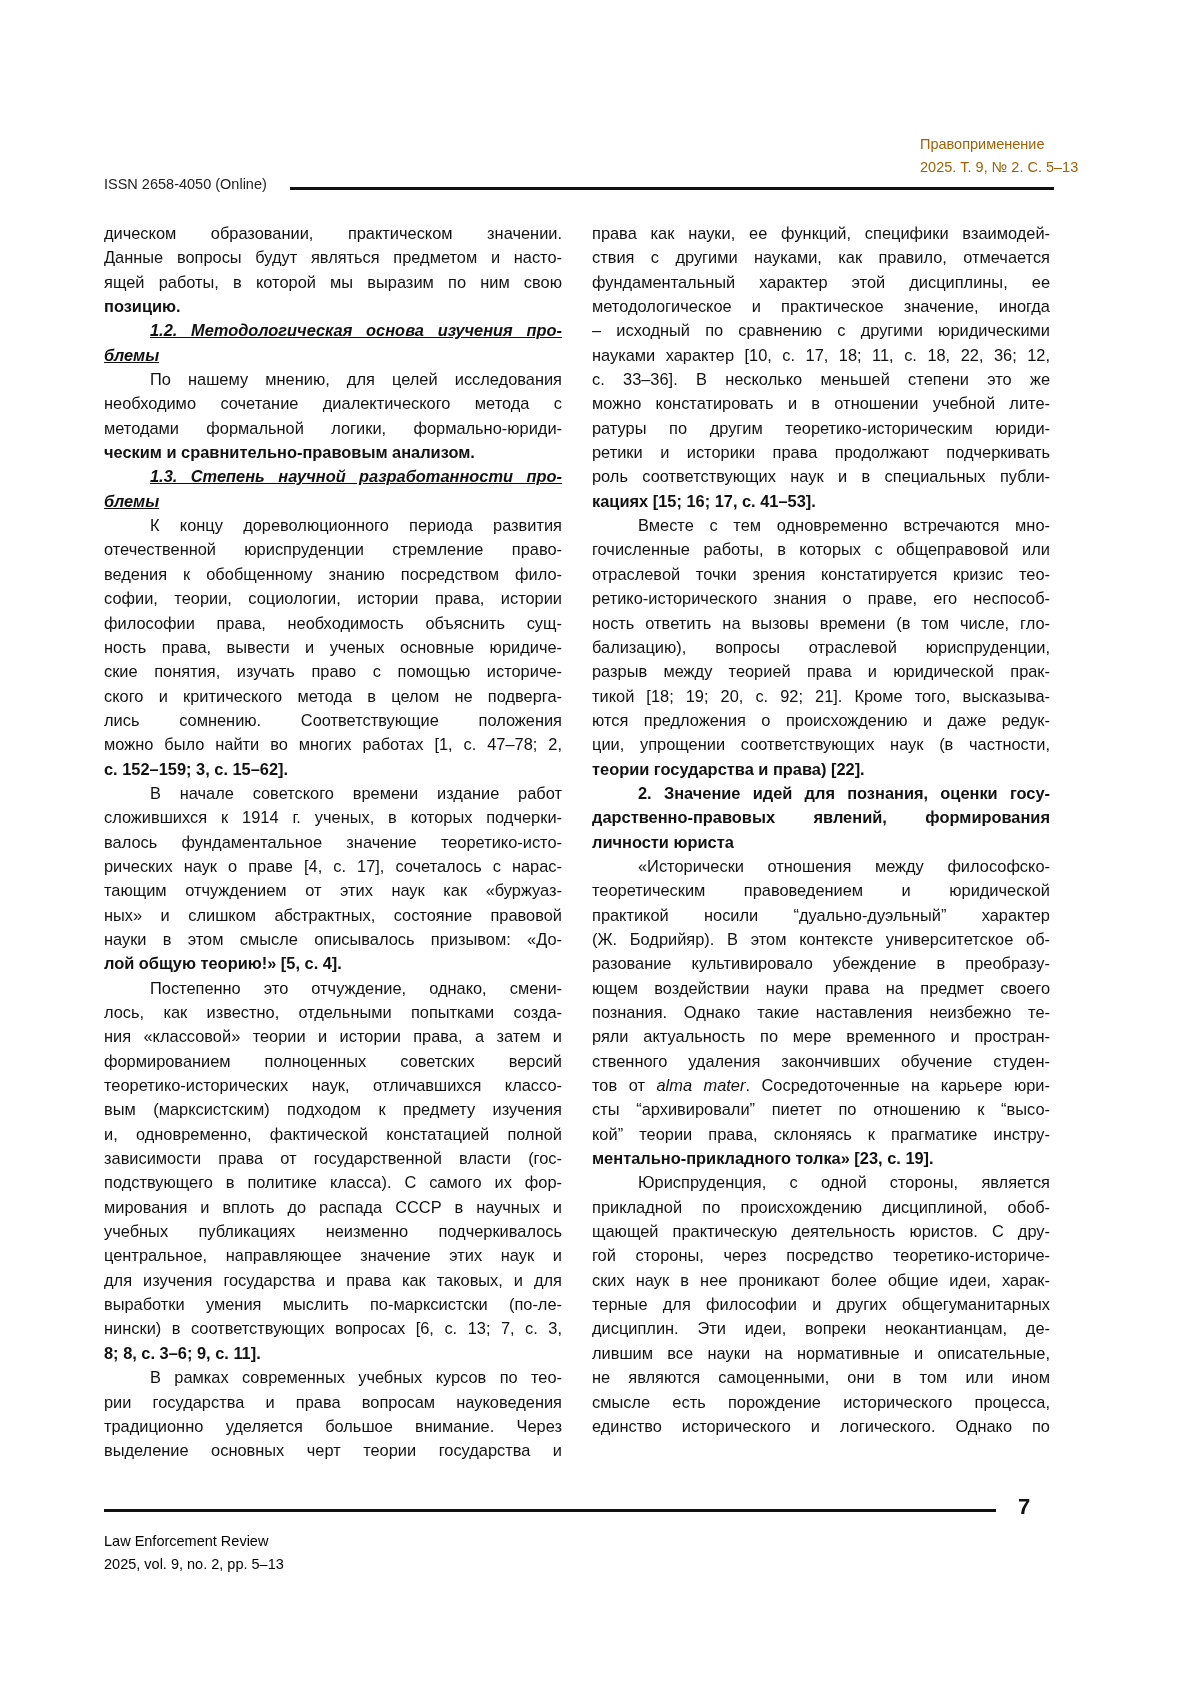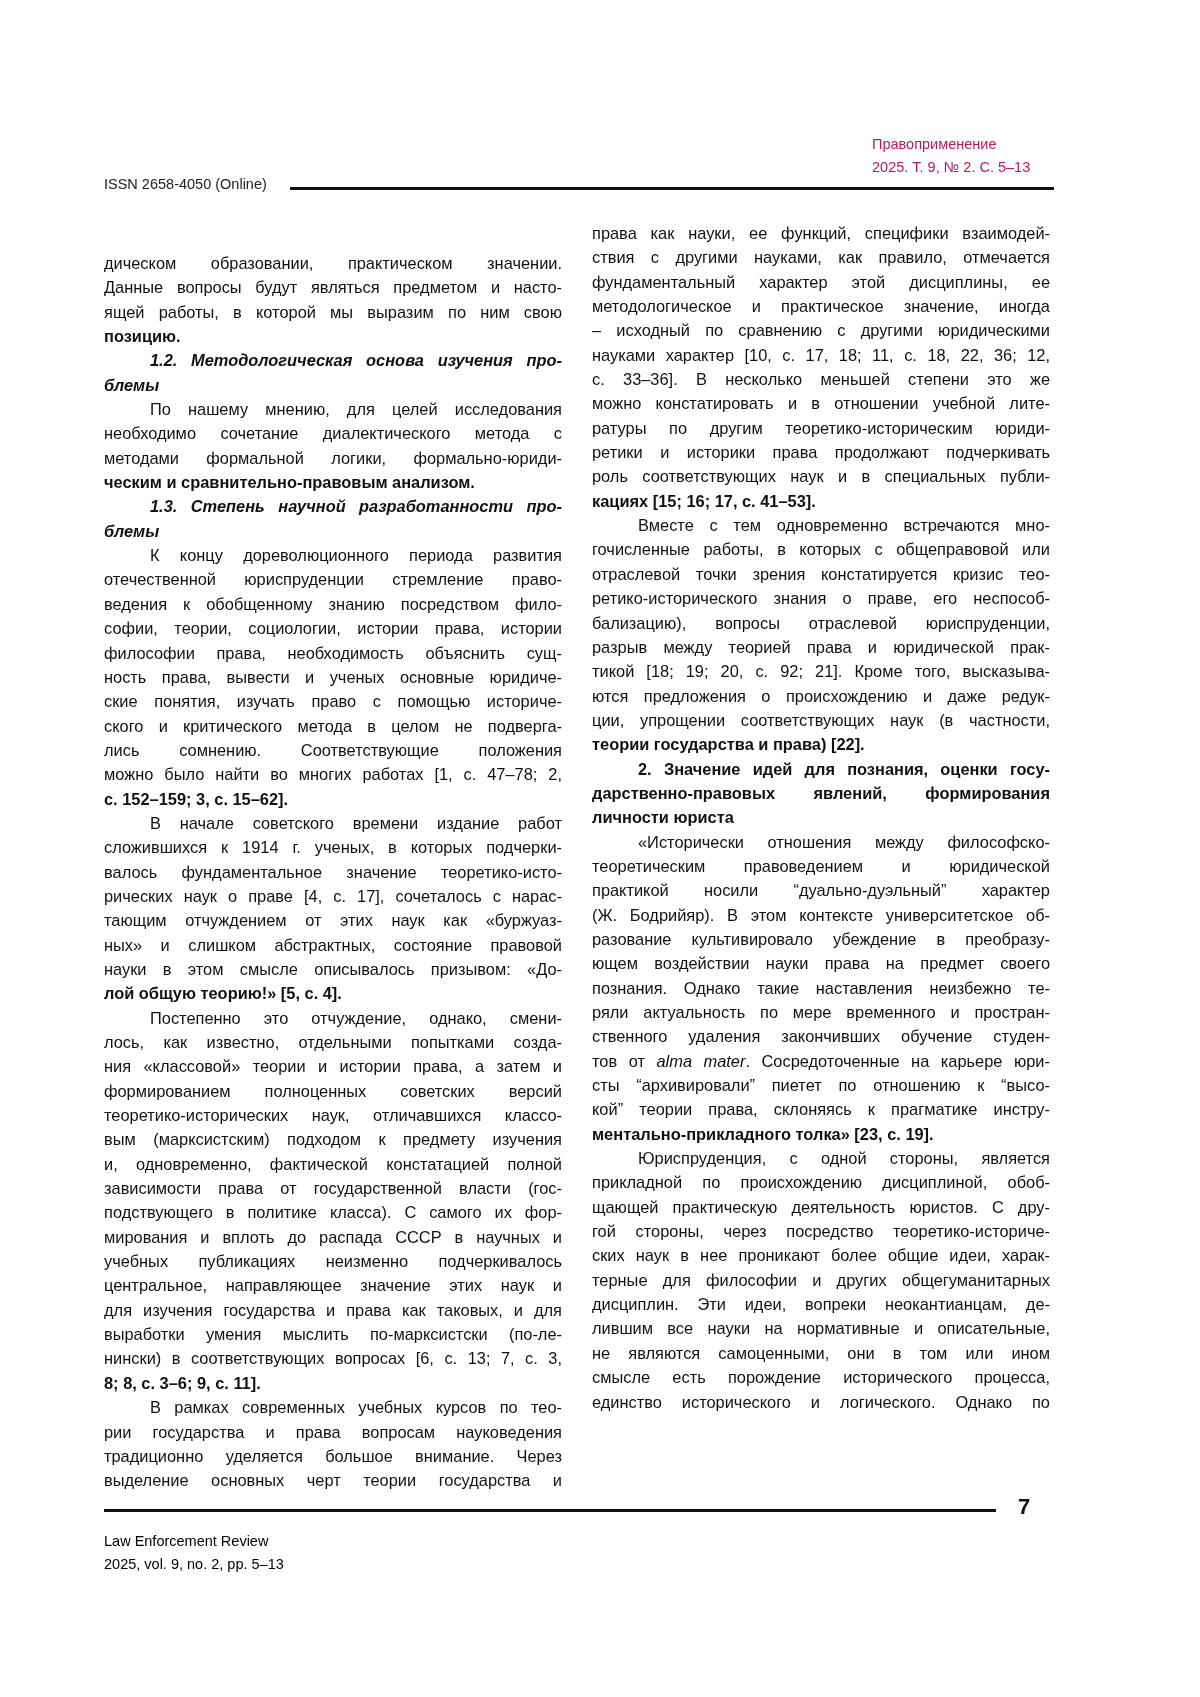--- a/index.html
+++ b/index.html
@@ -1,27 +1,27 @@
 <!DOCTYPE html>
 <html><head>
 <meta charset="utf-8">
 <style>
   html, body { margin: 0; padding: 0; background: #ffffff; }
   body { width: 1200px; height: 1697px; position: relative; overflow: hidden;
          font-family: "Liberation Sans", "DejaVu Sans", sans-serif; color: #111; }
-  .hdr-right { position: absolute; left: 872px; top: 133px; font-size: 14.5px; line-height: 23px; color: #be185d; }
+  .hdr-right { position: absolute; left: 920px; top: 133px; font-size: 14.5px; line-height: 23px; color: #a16207; }
   .hdr-left { position: absolute; left: 104px; top: 176px; font-size: 14.5px; color: #222; }
   .hdr-rule { position: absolute; left: 290px; top: 187px; width: 764px; height: 3px; background: #111; }
   .col { position: absolute; top: 221px; width: 458px; font-size: 16.4px; line-height: 24.35px; }
-  .col.left { left: 104px; margin-top: 30px; }
+  .col.left { left: 104px; }
   .col.right { left: 592px; }
   .ln { display: block; white-space: nowrap; text-align: justify; text-align-last: justify; height: 24.35px; overflow: visible; }
   .ln.last { text-align-last: left; font-weight: bold; }
   .ln.ind { text-indent: 46px; }
-  .ln.h-it { font-weight: bold; font-style: italic; }
+  .ln.h-it { font-weight: bold; font-style: italic; text-decoration: underline; }
   .ln.h-b { font-weight: bold; }
   .ln em { font-style: italic; }
   .ftr-rule { position: absolute; left: 104px; top: 1509px; width: 892px; height: 3px; background: #111; }
   .page-num { position: absolute; left: 1018px; top: 1494px; font-size: 22px; font-weight: bold; color: #111; }
   .ftr-text { position: absolute; left: 104px; top: 1530px; font-size: 14.5px; line-height: 23px; color: #000000; }
 </style>
 </head>
 <body>
 
 <div class="hdr-right">
@@ -94,20 +94,21 @@
     <span class="ln">с. 33–36]. В несколько меньшей степени это же</span>
     <span class="ln">можно констатировать и в отношении учебной лите-</span>
     <span class="ln">ратуры по другим теоретико-историческим юриди-</span>
     <span class="ln">ретики и историки права продолжают подчеркивать</span>
     <span class="ln">роль соответствующих наук и в специальных публи-</span>
     <span class="ln last">кациях [15; 16; 17, с. 41–53].</span>
     <span class="ln ind">Вместе с тем одновременно встречаются мно-</span>
     <span class="ln">гочисленные работы, в которых с общеправовой или</span>
     <span class="ln">отраслевой точки зрения констатируется кризис тео-</span>
     <span class="ln">ретико-исторического знания о праве, его неспособ-</span>
+    <span class="ln">ность ответить на вызовы времени (в том числе, гло-</span>
     <span class="ln">бализацию), вопросы отраслевой юриспруденции,</span>
     <span class="ln">разрыв между теорией права и юридической прак-</span>
     <span class="ln">тикой [18; 19; 20, с. 92; 21]. Кроме того, высказыва-</span>
     <span class="ln">ются предложения о происхождению и даже редук-</span>
     <span class="ln">ции, упрощении соответствующих наук (в частности,</span>
     <span class="ln last">теории государства и права) [22].</span>
     <span class="ln ind h-b">2. Значение идей для познания, оценки госу-</span>
     <span class="ln h-b">дарственно-правовых явлений, формирования</span>
     <span class="ln last h-b">личности юриста</span>
     <span class="ln ind">«Исторически отношения между философско-</span>

